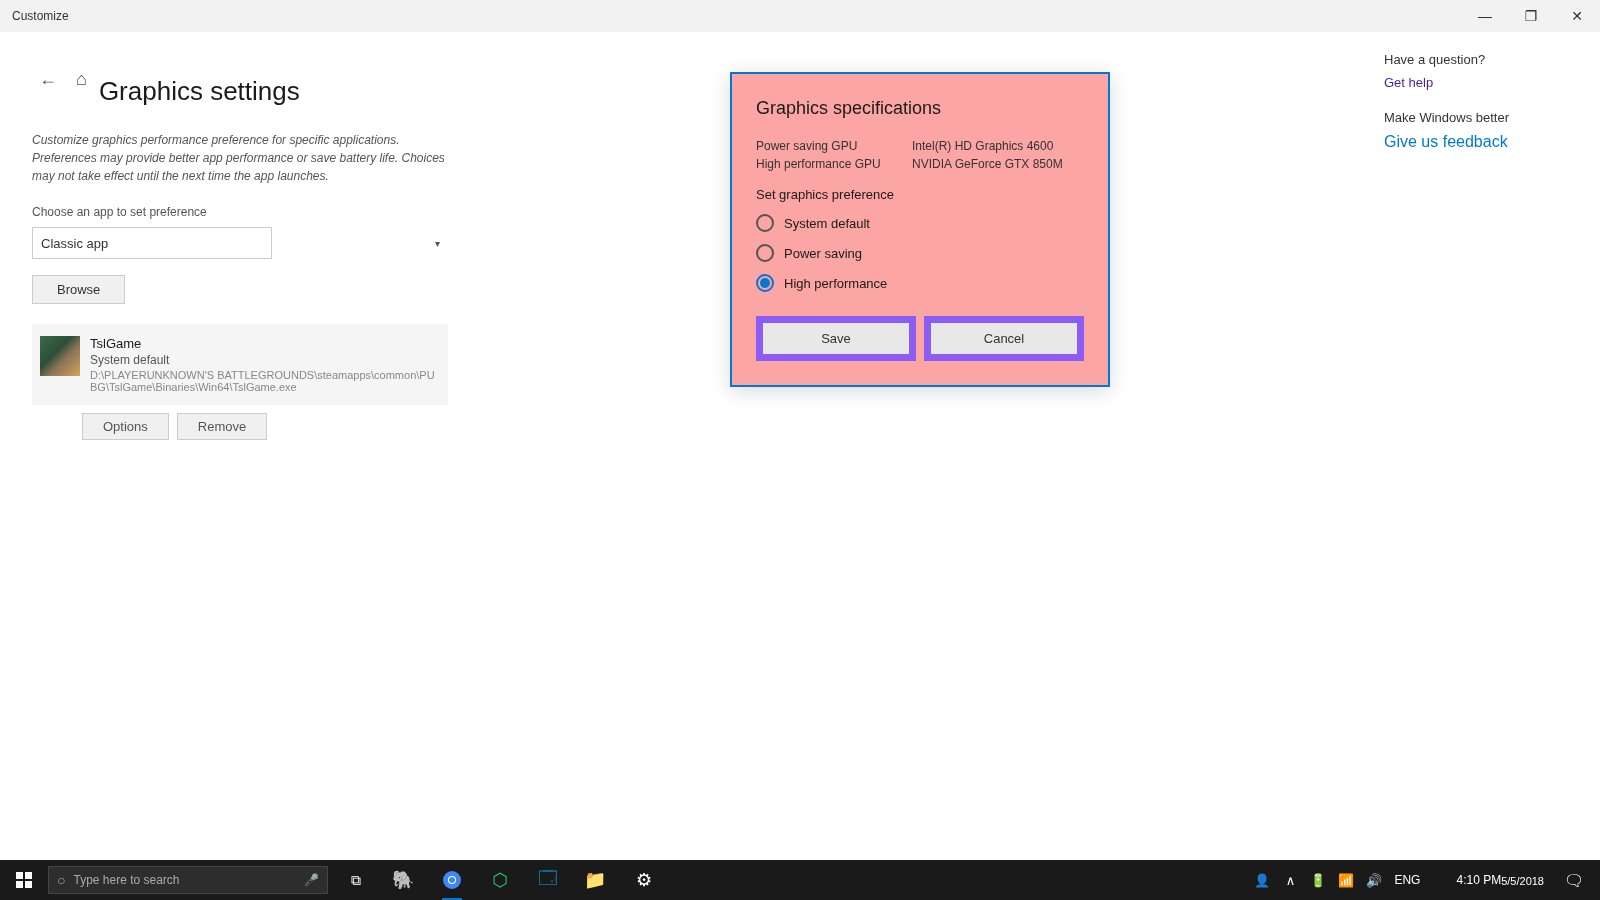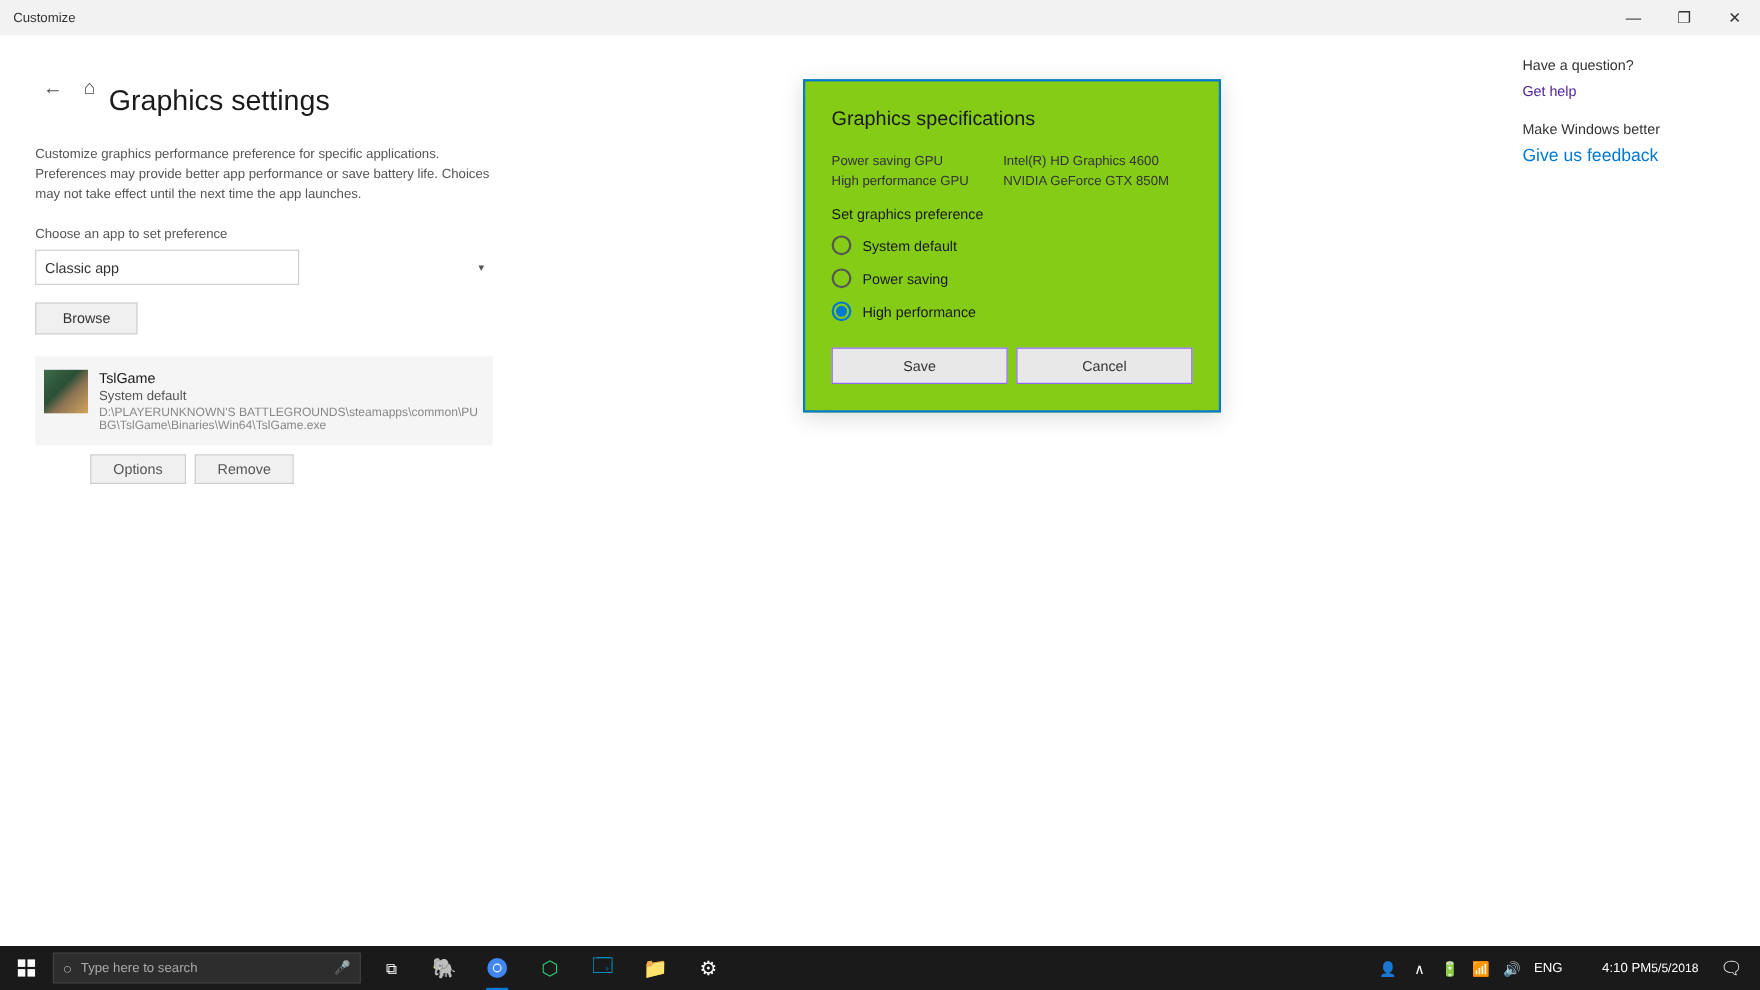--- a/index.html
+++ b/index.html
@@ -95,20 +95,21 @@
       font-size: 14px;
       font-weight: 600;
       color: #1a1a1a;
       margin-bottom: 10px;
     }
     .section-desc {
       font-size: 12px;
       color: #555;
       line-height: 1.5;
       margin-bottom: 20px;
+      font-style: italic;
     }
 
     .choose-label {
       font-size: 12px;
       color: #555;
       margin-bottom: 8px;
     }
 
     .dropdown-wrapper {
       position: relative;
@@ -251,21 +252,21 @@
     .dialog-overlay {
       position: absolute;
       top: 0; left: 0; right: 0; bottom: 0;
       display: flex;
       align-items: flex-start;
       justify-content: center;
       padding-top: 40px;
     }
     .dialog {
       width: 380px;
-      background: #84cc16;
+      background: #fca5a5;
       border: 2px solid #0078d4;
       padding: 24px;
       box-shadow: 0 4px 20px rgba(0,0,0,0.15);
     }
     .dialog-title {
       font-size: 18px;
       font-weight: 400;
       color: #1a1a1a;
       margin-bottom: 20px;
     }
@@ -326,21 +327,21 @@
       font-size: 13px;
       color: #1a1a1a;
     }
     .dialog-buttons {
       display: flex;
       gap: 8px;
     }
     .dialog-btn {
       flex: 1;
       padding: 8px;
-      border: 1px solid #8b5cf6;
+      border: 7px solid #8b5cf6;
       background: #e8e8e8;
       font-size: 13px;
       color: #333;
       cursor: pointer;
       text-align: center;
     }
 
     
     .taskbar {
       position: absolute;

